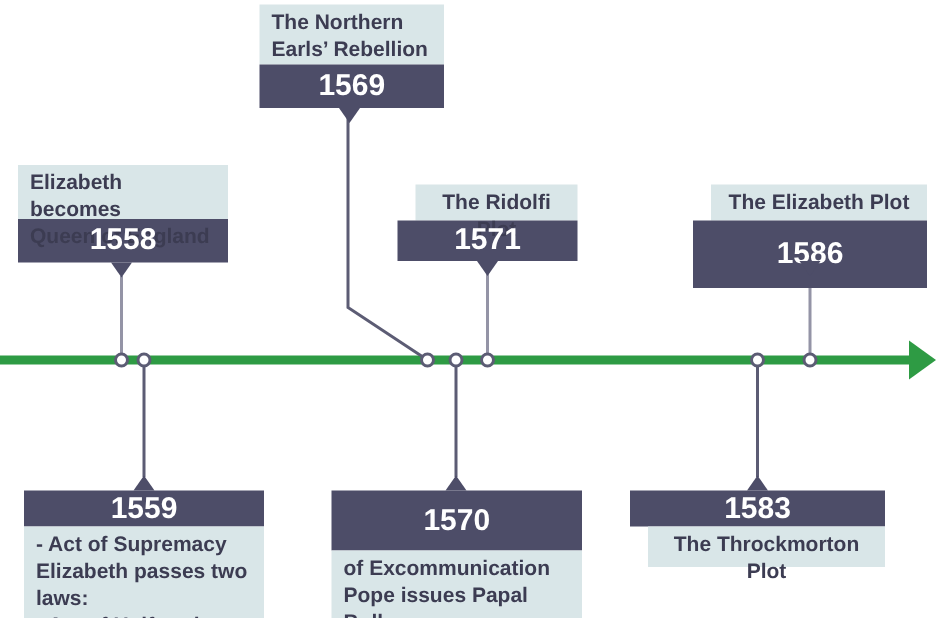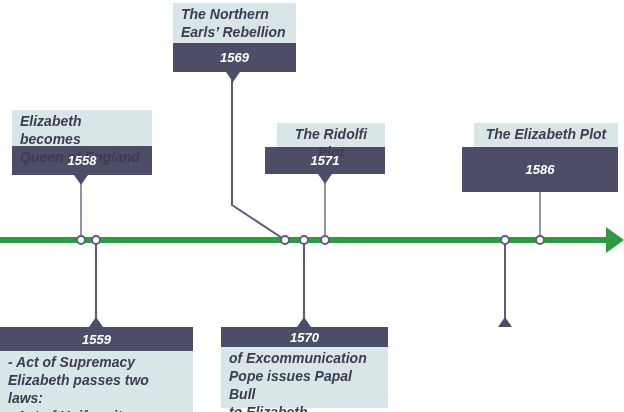--- a/index.html
+++ b/index.html
@@ -24,26 +24,26 @@
     border-left:18px solid var(--timeline_green);
     border-top:13px solid transparent;border-bottom:13px solid transparent;z-index:1;}
   
   .conn{position:absolute;width:2px;background:var(--connector);z-index:2;}
   .conn.light{background:var(--connector_light);}
   .conn-svg{position:absolute;left:0;top:0;width:624px;height:412px;z-index:2;pointer-events:none;}
   
   .dot{position:absolute;top:235px;width:6px;height:6px;background:#ffffff;
     border:2px solid var(--connector);border-radius:50%;z-index:3;}
   
-  .ebox{position:absolute;z-index:4;font-style:italic;}
+  .ebox{position:absolute;z-index:4;}
   .label{background:var(--box_body_light);color:var(--label_text);
     font-size:14px;line-height:18px;padding:2px 8px;box-sizing:border-box;}
   .label.center{text-align:center;padding:2px 4px;margin-left:12px;}
   .yearbar{background:var(--box_header_dark);color:var(--year_text);
-    font-size:13px;display:flex;align-items:center;justify-content:center;
+    font-size:20px;display:flex;align-items:center;justify-content:center;
     box-sizing:border-box;}
   
   .ptr-down{position:absolute;width:0;height:0;z-index:4;
     border-left:7px solid transparent;border-right:7px solid transparent;
     border-top:10px solid var(--box_header_dark);}
   .ptr-up{position:absolute;width:0;height:0;z-index:4;
     border-left:7px solid transparent;border-right:7px solid transparent;
     border-bottom:10px solid var(--box_header_dark);}
 </style>
 </head>
@@ -101,34 +101,40 @@
 
   <div class="ebox" style="left:462px;top:123px;width:156px;">
     <div class="label center" style="height:24px;">
       <div>The Elizabeth Plot</div>
     </div>
     <div class="yearbar" style="height:45px;">1586</div>
   </div>
   <div class="ptr-down" style="left:533px;top:174px;"></div>
 
   <div class="ptr-up" style="left:89px;top:317px;"></div>
-  <div class="ebox" style="left:0px;top:327px;width:193px;">
+  <div class="ebox" style="left:16px;top:327px;width:160px;">
     <div class="yearbar" style="height:24px;">1559</div>
     <div class="label" style="height:61px;">
       <div>- Act of Supremacy</div>
       <div>Elizabeth passes two laws:</div>
       <div>- Act of Uniformity</div>
     </div>
   </div>
 
   <div class="ptr-up" style="left:297px;top:317px;"></div>
   <div class="ebox" style="left:221px;top:327px;width:167px;">
-    <div class="yearbar" style="height:20px;">1570</div>
+    <div class="yearbar" style="height:40px;">1570</div>
     <div class="label" style="height:61px;">
       <div>of Excommunication</div>
       <div>Pope issues Papal Bull</div>
       <div>to Elizabeth</div>
     </div>
   </div>
 
   <div class="ptr-up" style="left:498px;top:317px;"></div>
+  <div class="ebox" style="left:420px;top:327px;width:170px;">
+    <div class="yearbar" style="height:24px;">1583</div>
+    <div class="label center" style="height:27px;">
+      <div>The Throckmorton Plot</div>
+    </div>
+  </div>
 
 </div>
 
 </body></html>

